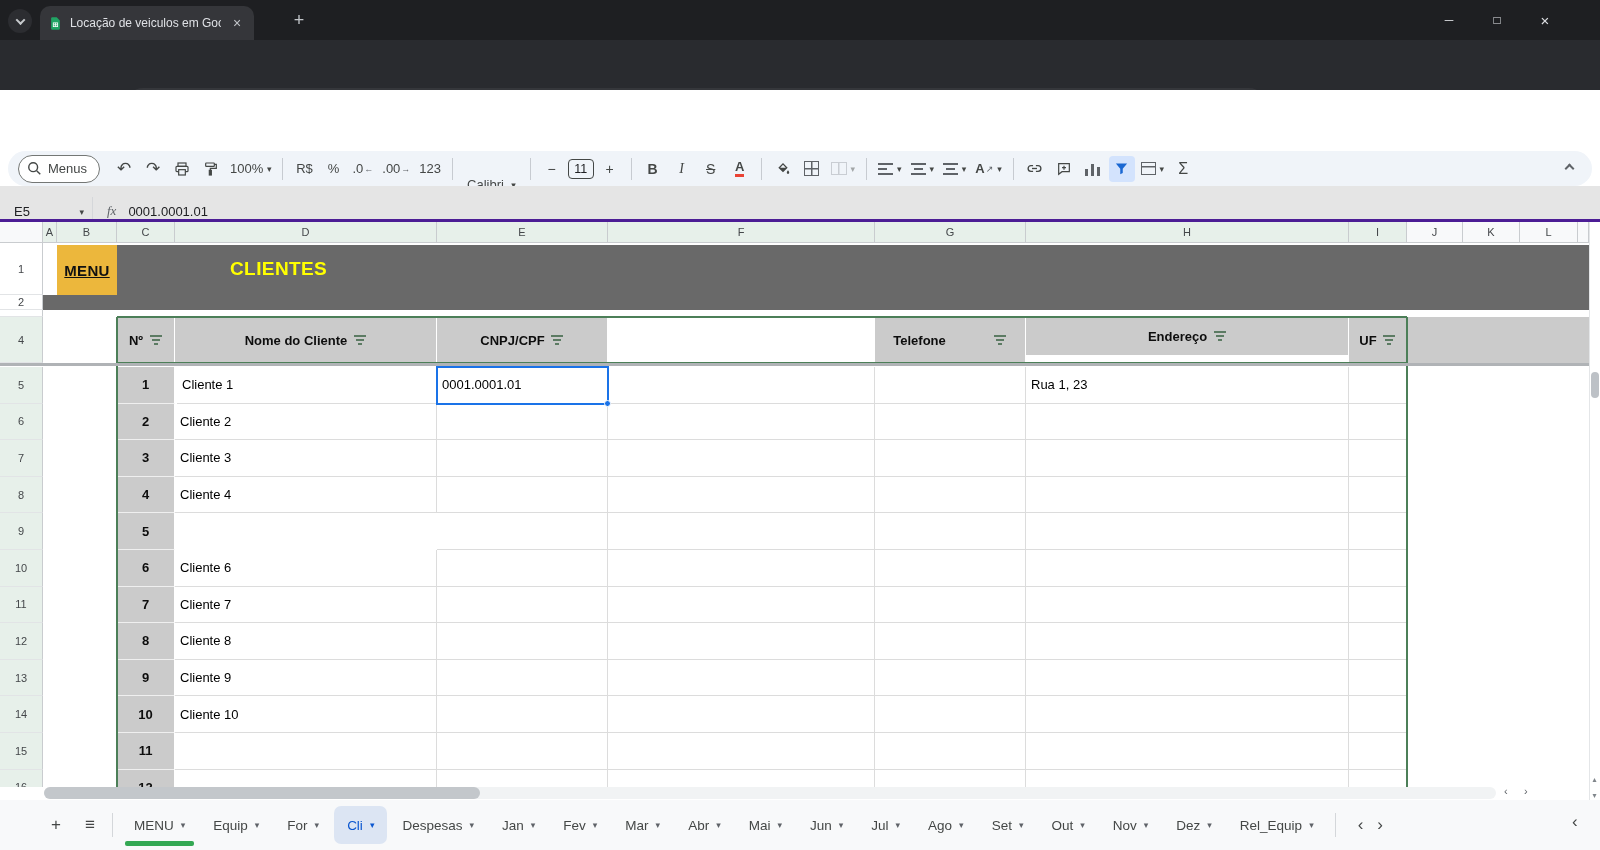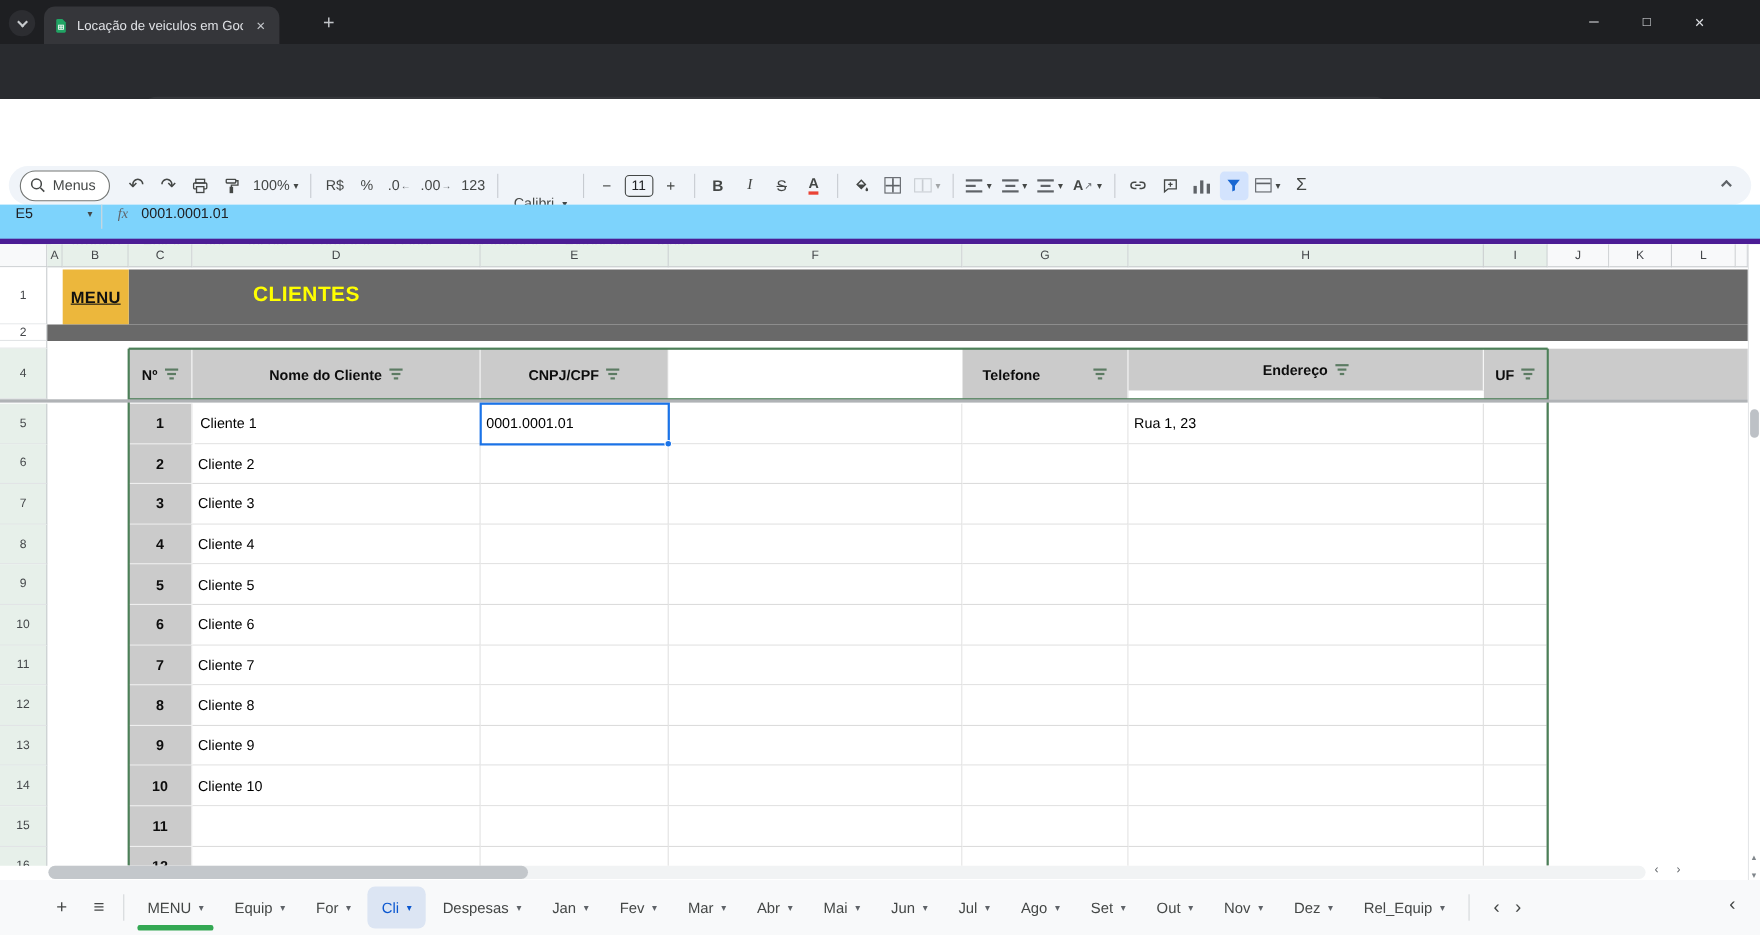--- a/index.html
+++ b/index.html
@@ -72,21 +72,21 @@
   .vlines-icon { width:15px; height:12px; background:linear-gradient(#5f6368,#5f6368) 50% 0/15px 2px no-repeat,linear-gradient(#5f6368,#5f6368) 50% 5px/9px 2px no-repeat,linear-gradient(#5f6368,#5f6368) 50% 10px/15px 2px no-repeat; }
   .borders-icon { width:15px; height:15px; border:1.6px solid #5f6368; background:linear-gradient(#5f6368,#5f6368) center/100% 1.5px no-repeat,linear-gradient(#5f6368,#5f6368) center/1.5px 100% no-repeat; }
   .merge-icon { width:16px; height:13px; border:1.6px solid #9aa0a6; background:linear-gradient(#9aa0a6,#9aa0a6) center/1.5px 100% no-repeat; }
   .chart-icon { width:15px; height:14px; background:linear-gradient(#5f6368,#5f6368) 0 100%/3px 7px no-repeat,linear-gradient(#5f6368,#5f6368) 6px 100%/3px 12px no-repeat,linear-gradient(#5f6368,#5f6368) 12px 100%/3px 9px no-repeat; }
   .tviews-icon { width:15px; height:13px; border:1.6px solid #5f6368; background:linear-gradient(#5f6368,#5f6368) 0 3px/100% 1.5px no-repeat; }
   .filter-active { background:#d3e3fd; }
   .dim { opacity:.45; }
   .subarrow { font-size:9px; margin-left:1px; color:#5f6368; }
 
   
-  .fbar { left:0; top:186px; width:1600px; height:36px; background:#7dd3fc; border-bottom:5px solid #4c1d95; display:flex; align-items:flex-start; }
+  .fbar { left:0; top:186px; width:1600px; height:36px; background:#e5e5e5; border-bottom:3px solid #4c1d95; display:flex; align-items:flex-end; }
   .namebox { width:84px; padding-left:14px; font-size:13px; color:#202124; display:flex; align-items:center; justify-content:space-between; }
   .fbar-sep { width:1px; height:22px; background:#d5d7da; margin:0 8px; }
   .fx { font-family:"Liberation Serif",serif; font-style:italic; color:#5f6368; font-size:13px; margin:0 12px 0 6px; }
   .fvalue { font-size:13px; color:#202124; }
 
   
   .gridwrap { left:0; top:222px; width:1589px; height:565px; overflow:hidden; background:#fff; }
   .colstrip-cell { top:0; height:21px; border-right:1px solid #c9cccf; border-bottom:1px solid #c9cccf; font-size:11px; color:#44474a; display:flex; align-items:center; justify-content:center; background:#f8f9fa; }
   .colstrip-cell.inrange { background:#e7f0ea; }
   .gutter-cell { left:0; width:43px; border-right:1px solid #c9cccf; border-bottom:1px solid #e2e4e6; font-size:11px; color:#44474a; display:flex; align-items:center; justify-content:center; background:#fff; }
@@ -451,21 +451,20 @@
       <div class="abs dcell" style="left: 1026px; top: 218.2px; width: 323px; height: 36.6px;"></div>
       <div class="abs dcell" style="left: 1349px; top: 218.2px; width: 58px; height: 36.6px;"></div>
       <div class="abs ncell" style="left: 117px; top: 254.8px; width: 58px; height: 36.6px;">4</div>
       <div class="abs dcell" style="left: 175px; top: 254.8px; width: 262px; height: 36.6px;">Cliente 4</div>
       <div class="abs dcell" style="left: 437px; top: 254.8px; width: 171px; height: 36.6px;"></div>
       <div class="abs dcell" style="left: 608px; top: 254.8px; width: 267px; height: 36.6px;"></div>
       <div class="abs dcell" style="left: 875px; top: 254.8px; width: 151px; height: 36.6px;"></div>
       <div class="abs dcell" style="left: 1026px; top: 254.8px; width: 323px; height: 36.6px;"></div>
       <div class="abs dcell" style="left: 1349px; top: 254.8px; width: 58px; height: 36.6px;"></div>
       <div class="abs ncell" style="left: 117px; top: 291.4px; width: 58px; height: 36.6px;">5</div>
-      <div class="abs dcell" style="left: 175px; top: 291.4px; width: 262px; height: 36.6px;">Cliente 5</div>
       <div class="abs dcell" style="left: 437px; top: 291.4px; width: 171px; height: 36.6px;"></div>
       <div class="abs dcell" style="left: 608px; top: 291.4px; width: 267px; height: 36.6px;"></div>
       <div class="abs dcell" style="left: 875px; top: 291.4px; width: 151px; height: 36.6px;"></div>
       <div class="abs dcell" style="left: 1026px; top: 291.4px; width: 323px; height: 36.6px;"></div>
       <div class="abs dcell" style="left: 1349px; top: 291.4px; width: 58px; height: 36.6px;"></div>
       <div class="abs ncell" style="left: 117px; top: 328px; width: 58px; height: 36.6px;">6</div>
       <div class="abs dcell" style="left: 175px; top: 328px; width: 262px; height: 36.6px;">Cliente 6</div>
       <div class="abs dcell" style="left: 437px; top: 328px; width: 171px; height: 36.6px;"></div>
       <div class="abs dcell" style="left: 608px; top: 328px; width: 267px; height: 36.6px;"></div>
       <div class="abs dcell" style="left: 875px; top: 328px; width: 151px; height: 36.6px;"></div>

